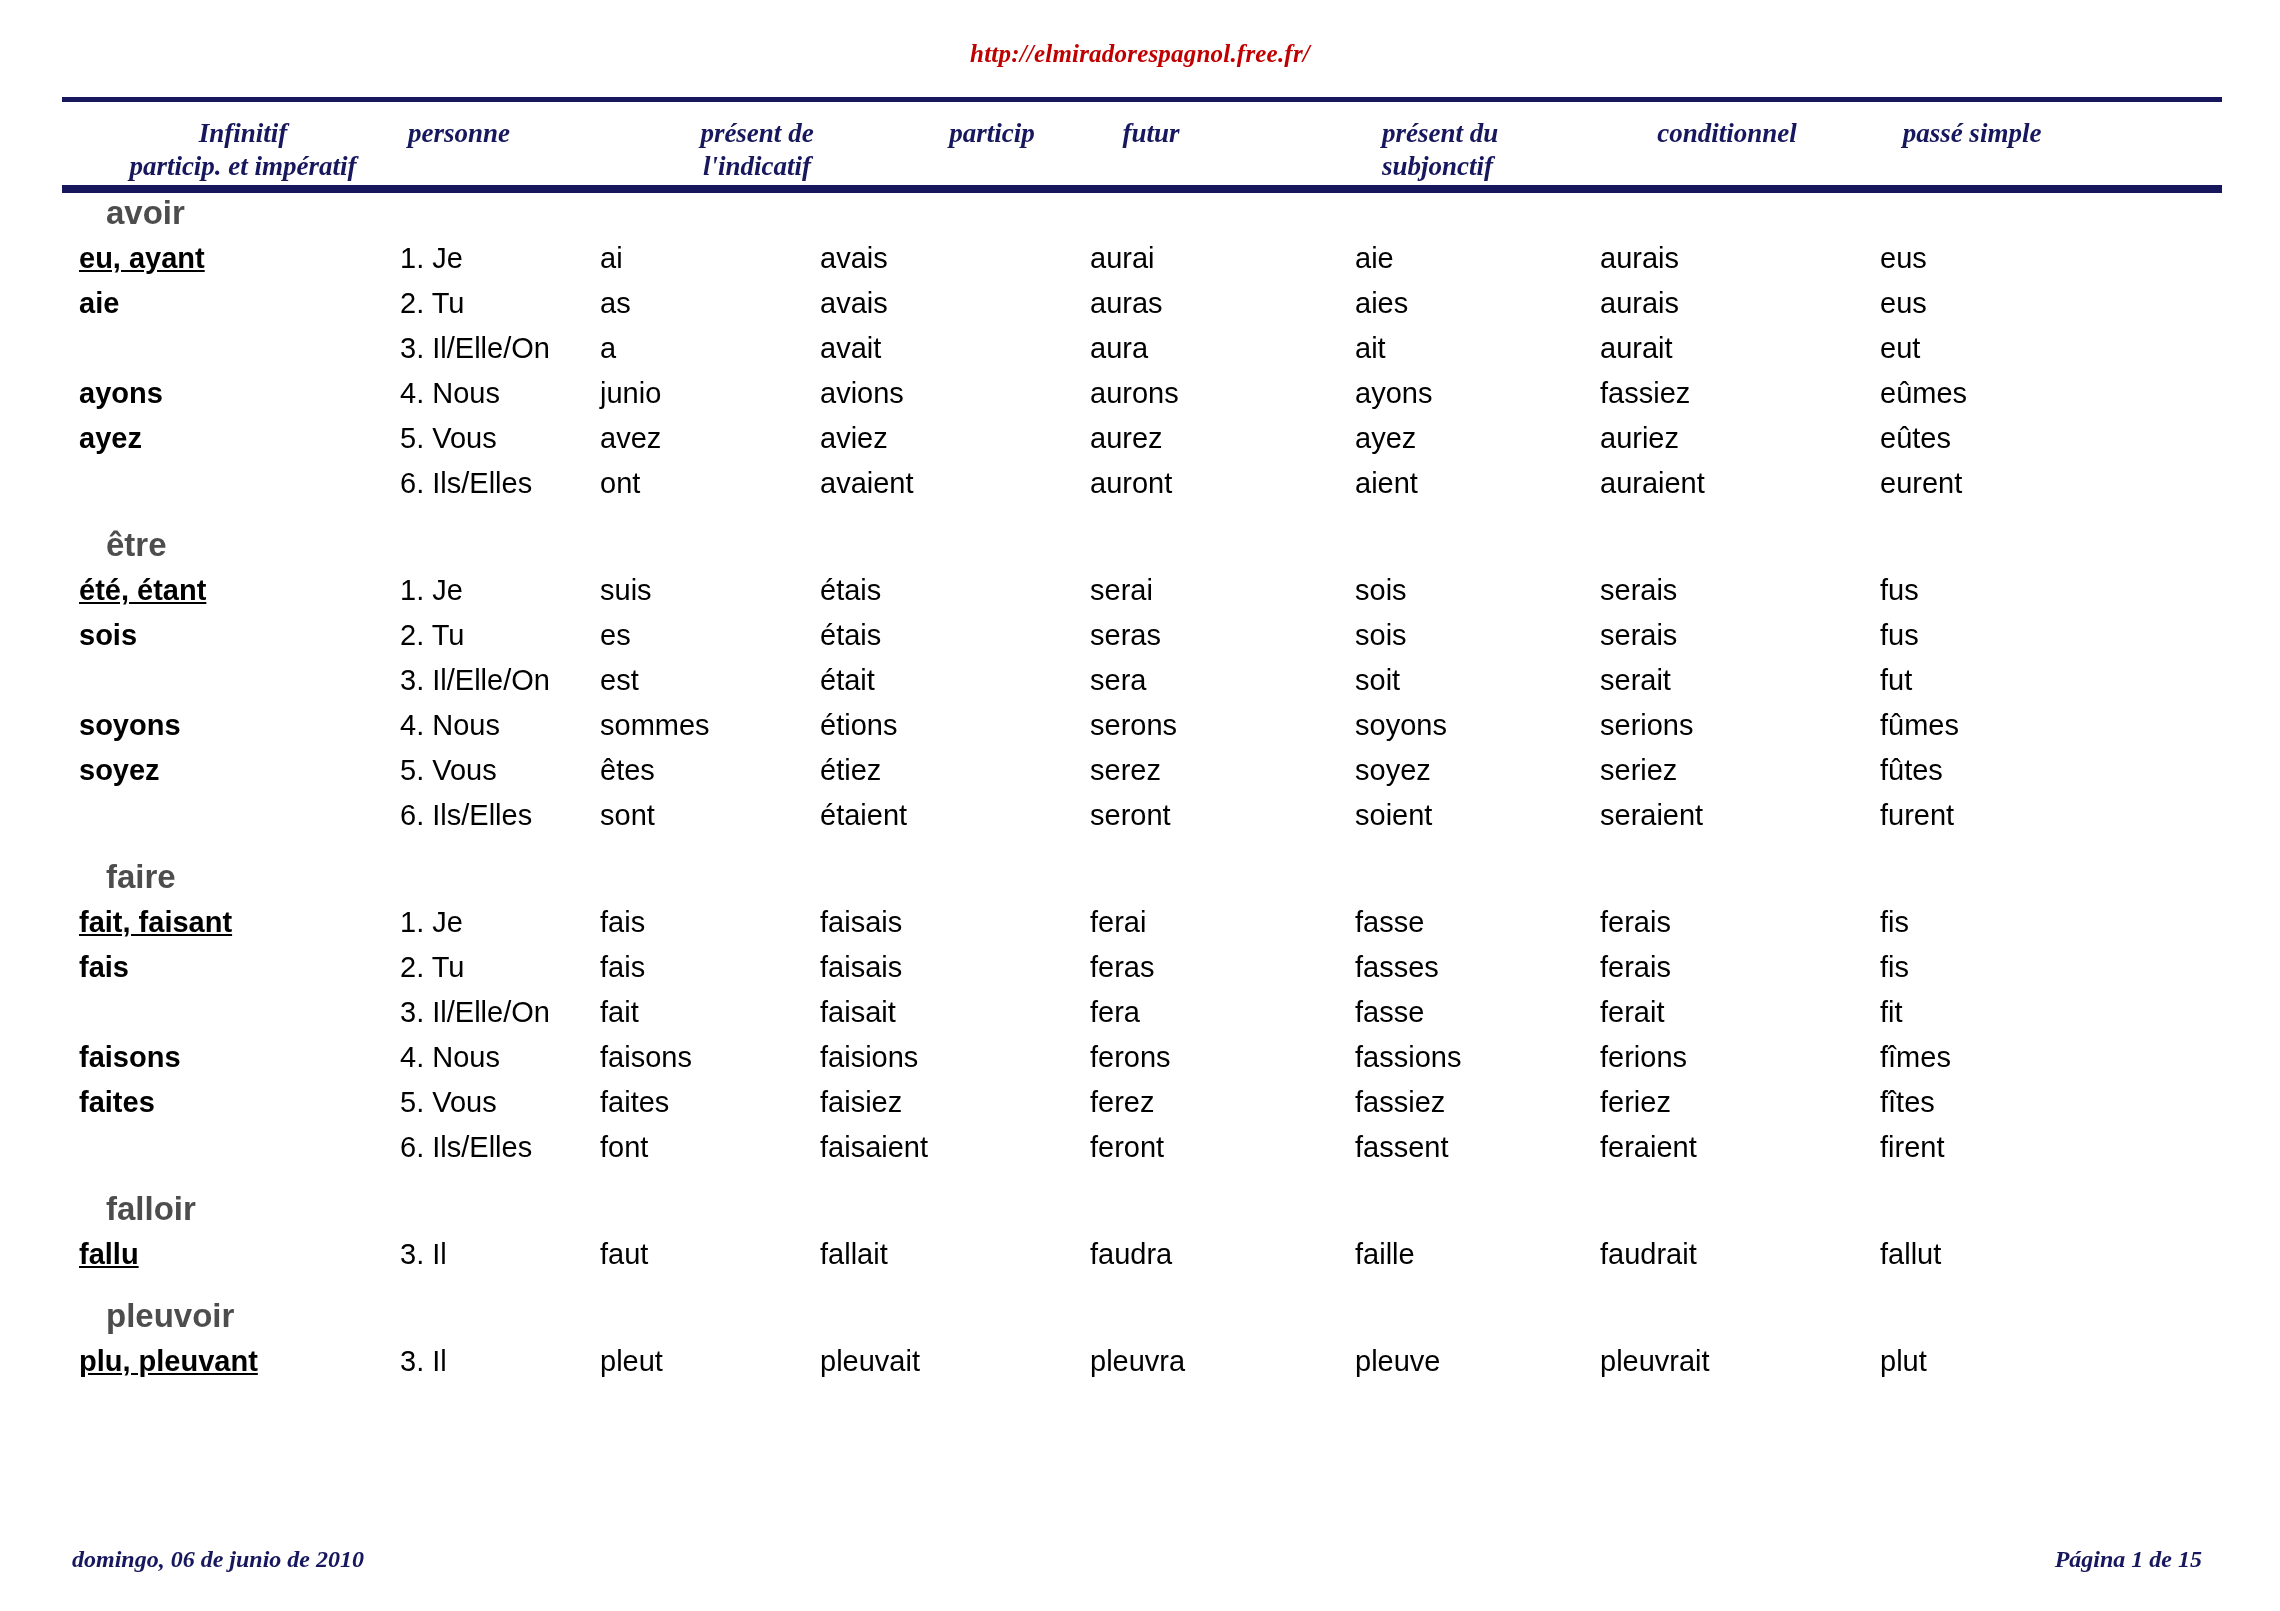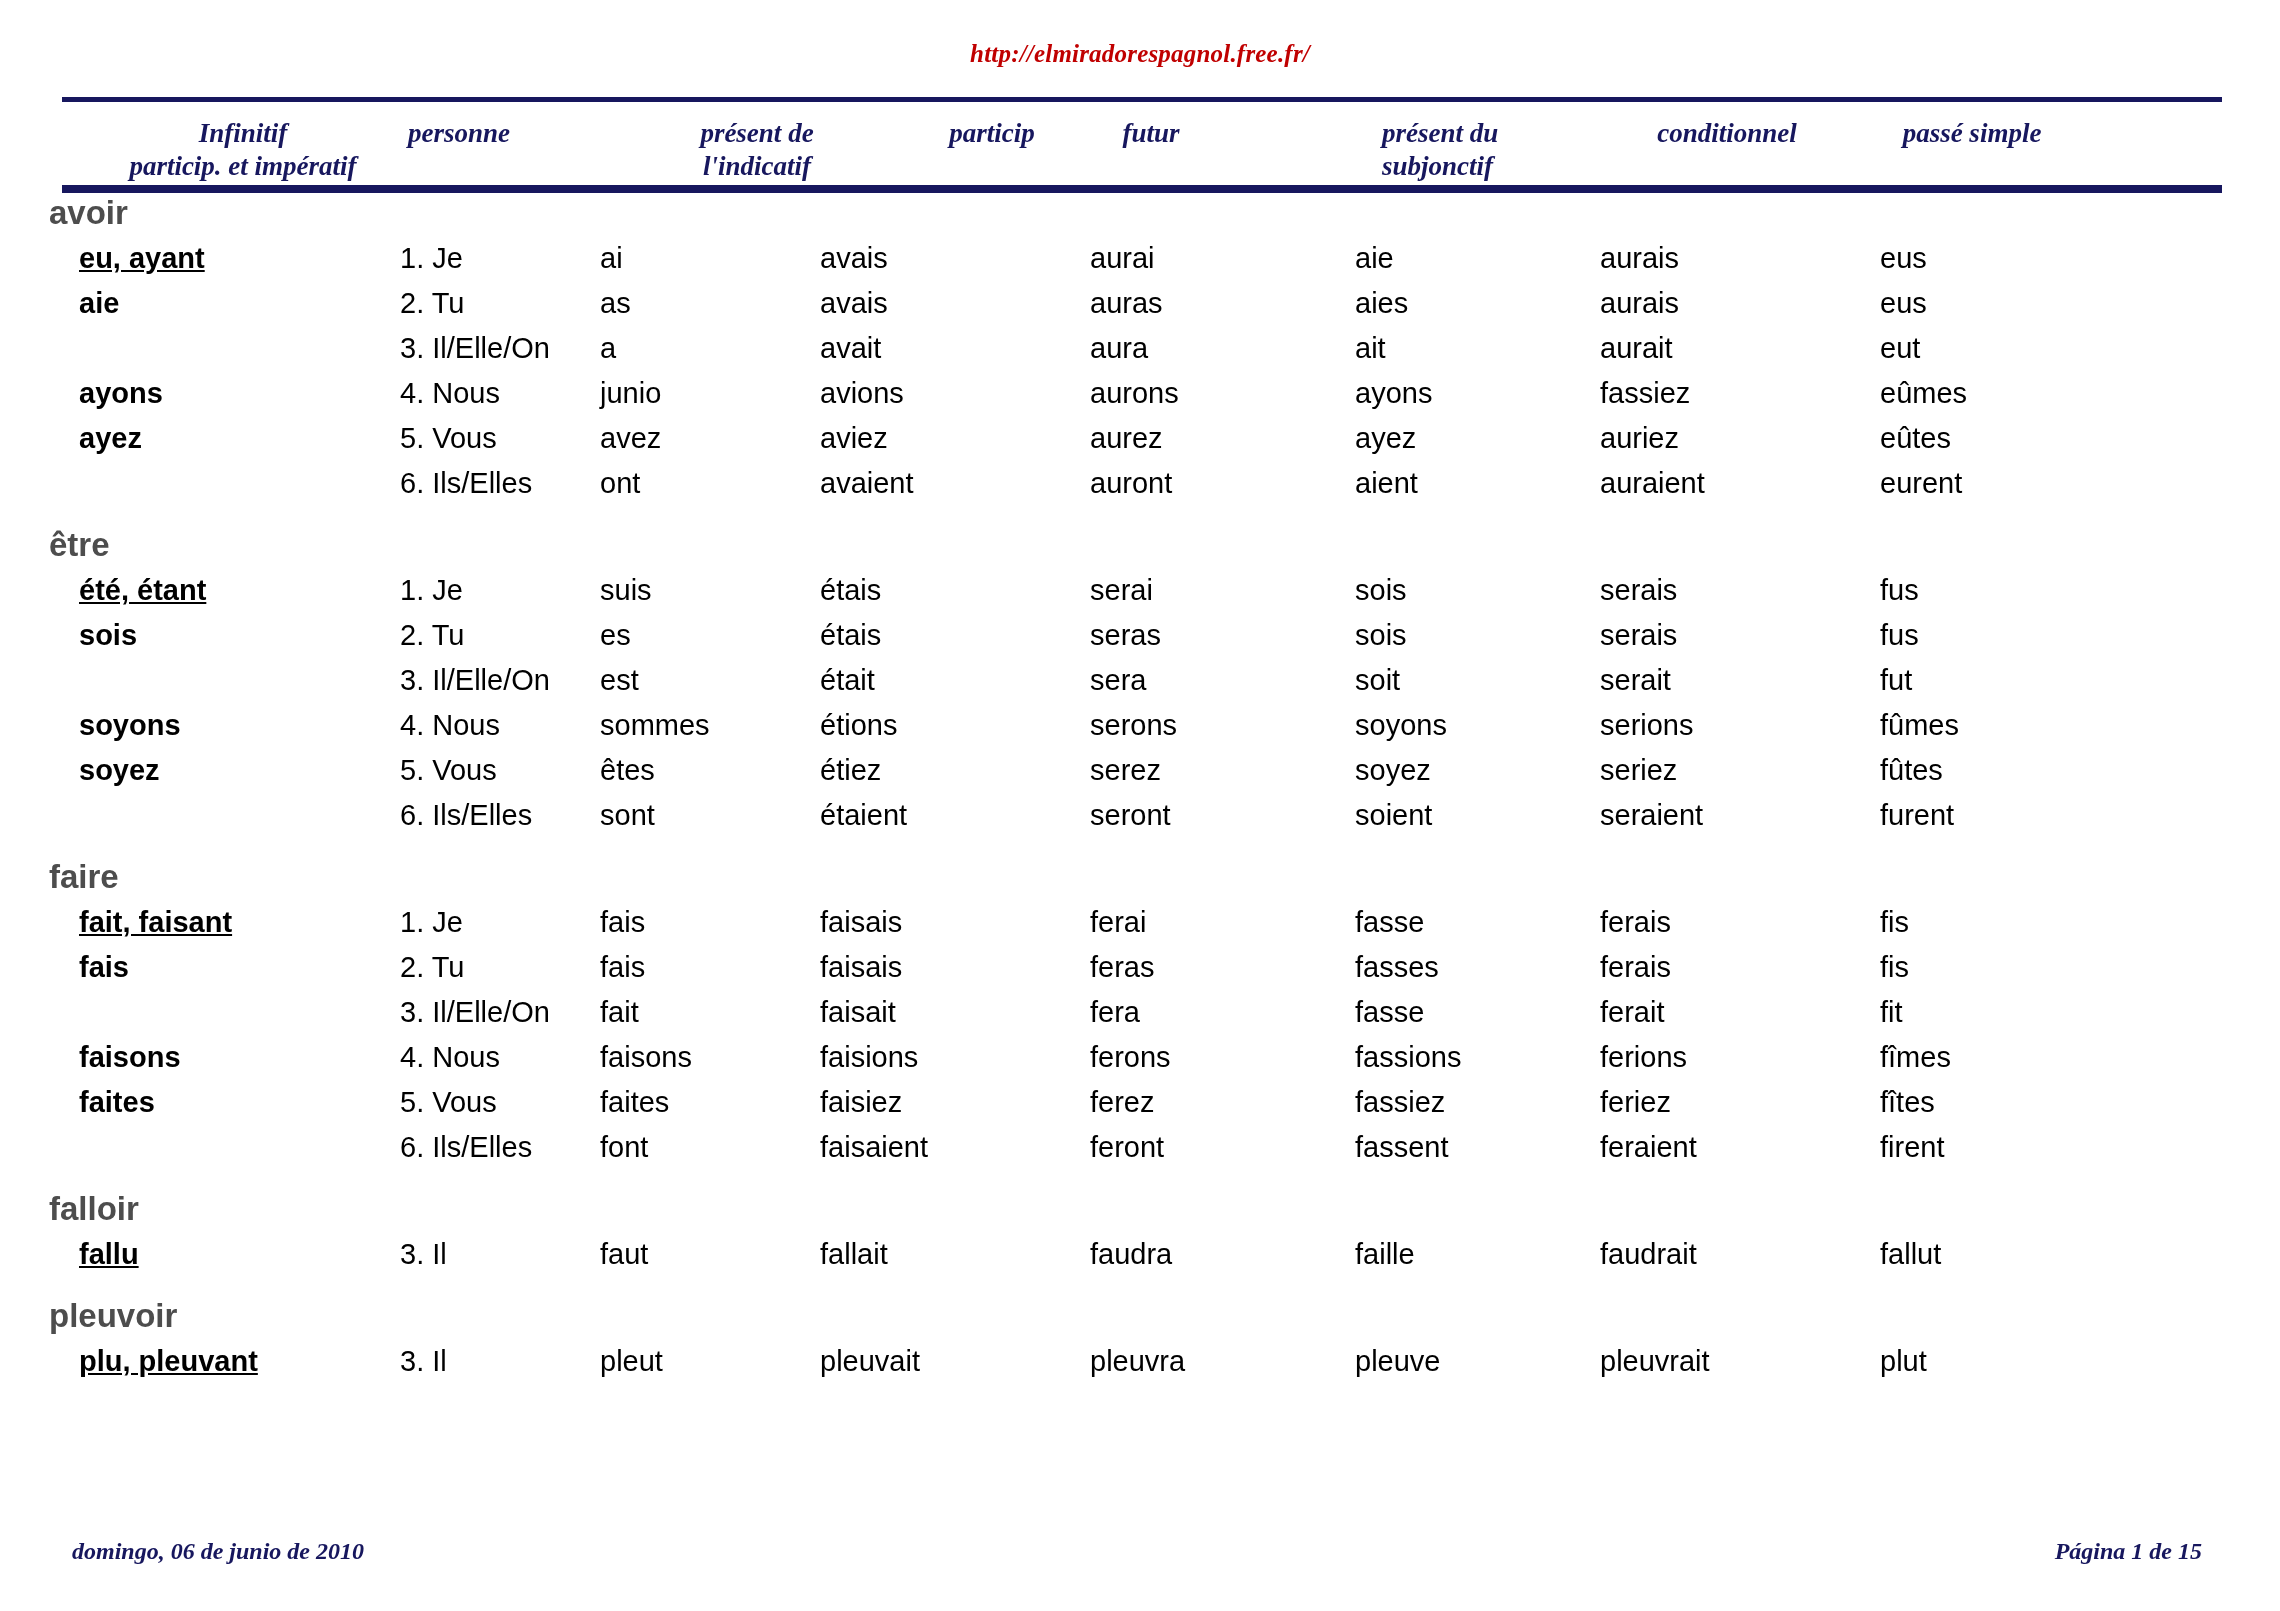--- a/index.html
+++ b/index.html
@@ -90,21 +90,21 @@
     width: 2280px;
   }
 
   .verb-block { position: relative; }
 
   .verb-title {
     font-family: "Liberation Sans", sans-serif;
     font-weight: bold;
     font-size: 33px;
     color: #4d4d4d;
-    padding-left: 49px;
+    padding-left: 106px;
     height: 46px;
     line-height: 46px;
   }
 
   .conj-row {
     position: relative;
     height: 45px;
   }
 
   .cell {
@@ -131,21 +131,21 @@
   
   .footer {
     position: absolute;
     left: 62px;
     top: 1530px;
     width: 2160px;
     height: 40px;
   }
   .footer-text {
     position: absolute;
-    top: 8px;
+    top: 16px;
     font-family: "Liberation Serif", serif;
     font-style: italic;
     font-weight: bold;
     font-size: 24px;
     color: #17175e;
   }
   .footer-date { left: 10px; }
   .footer-page { right: 20px; }
 </style>
 </head>

